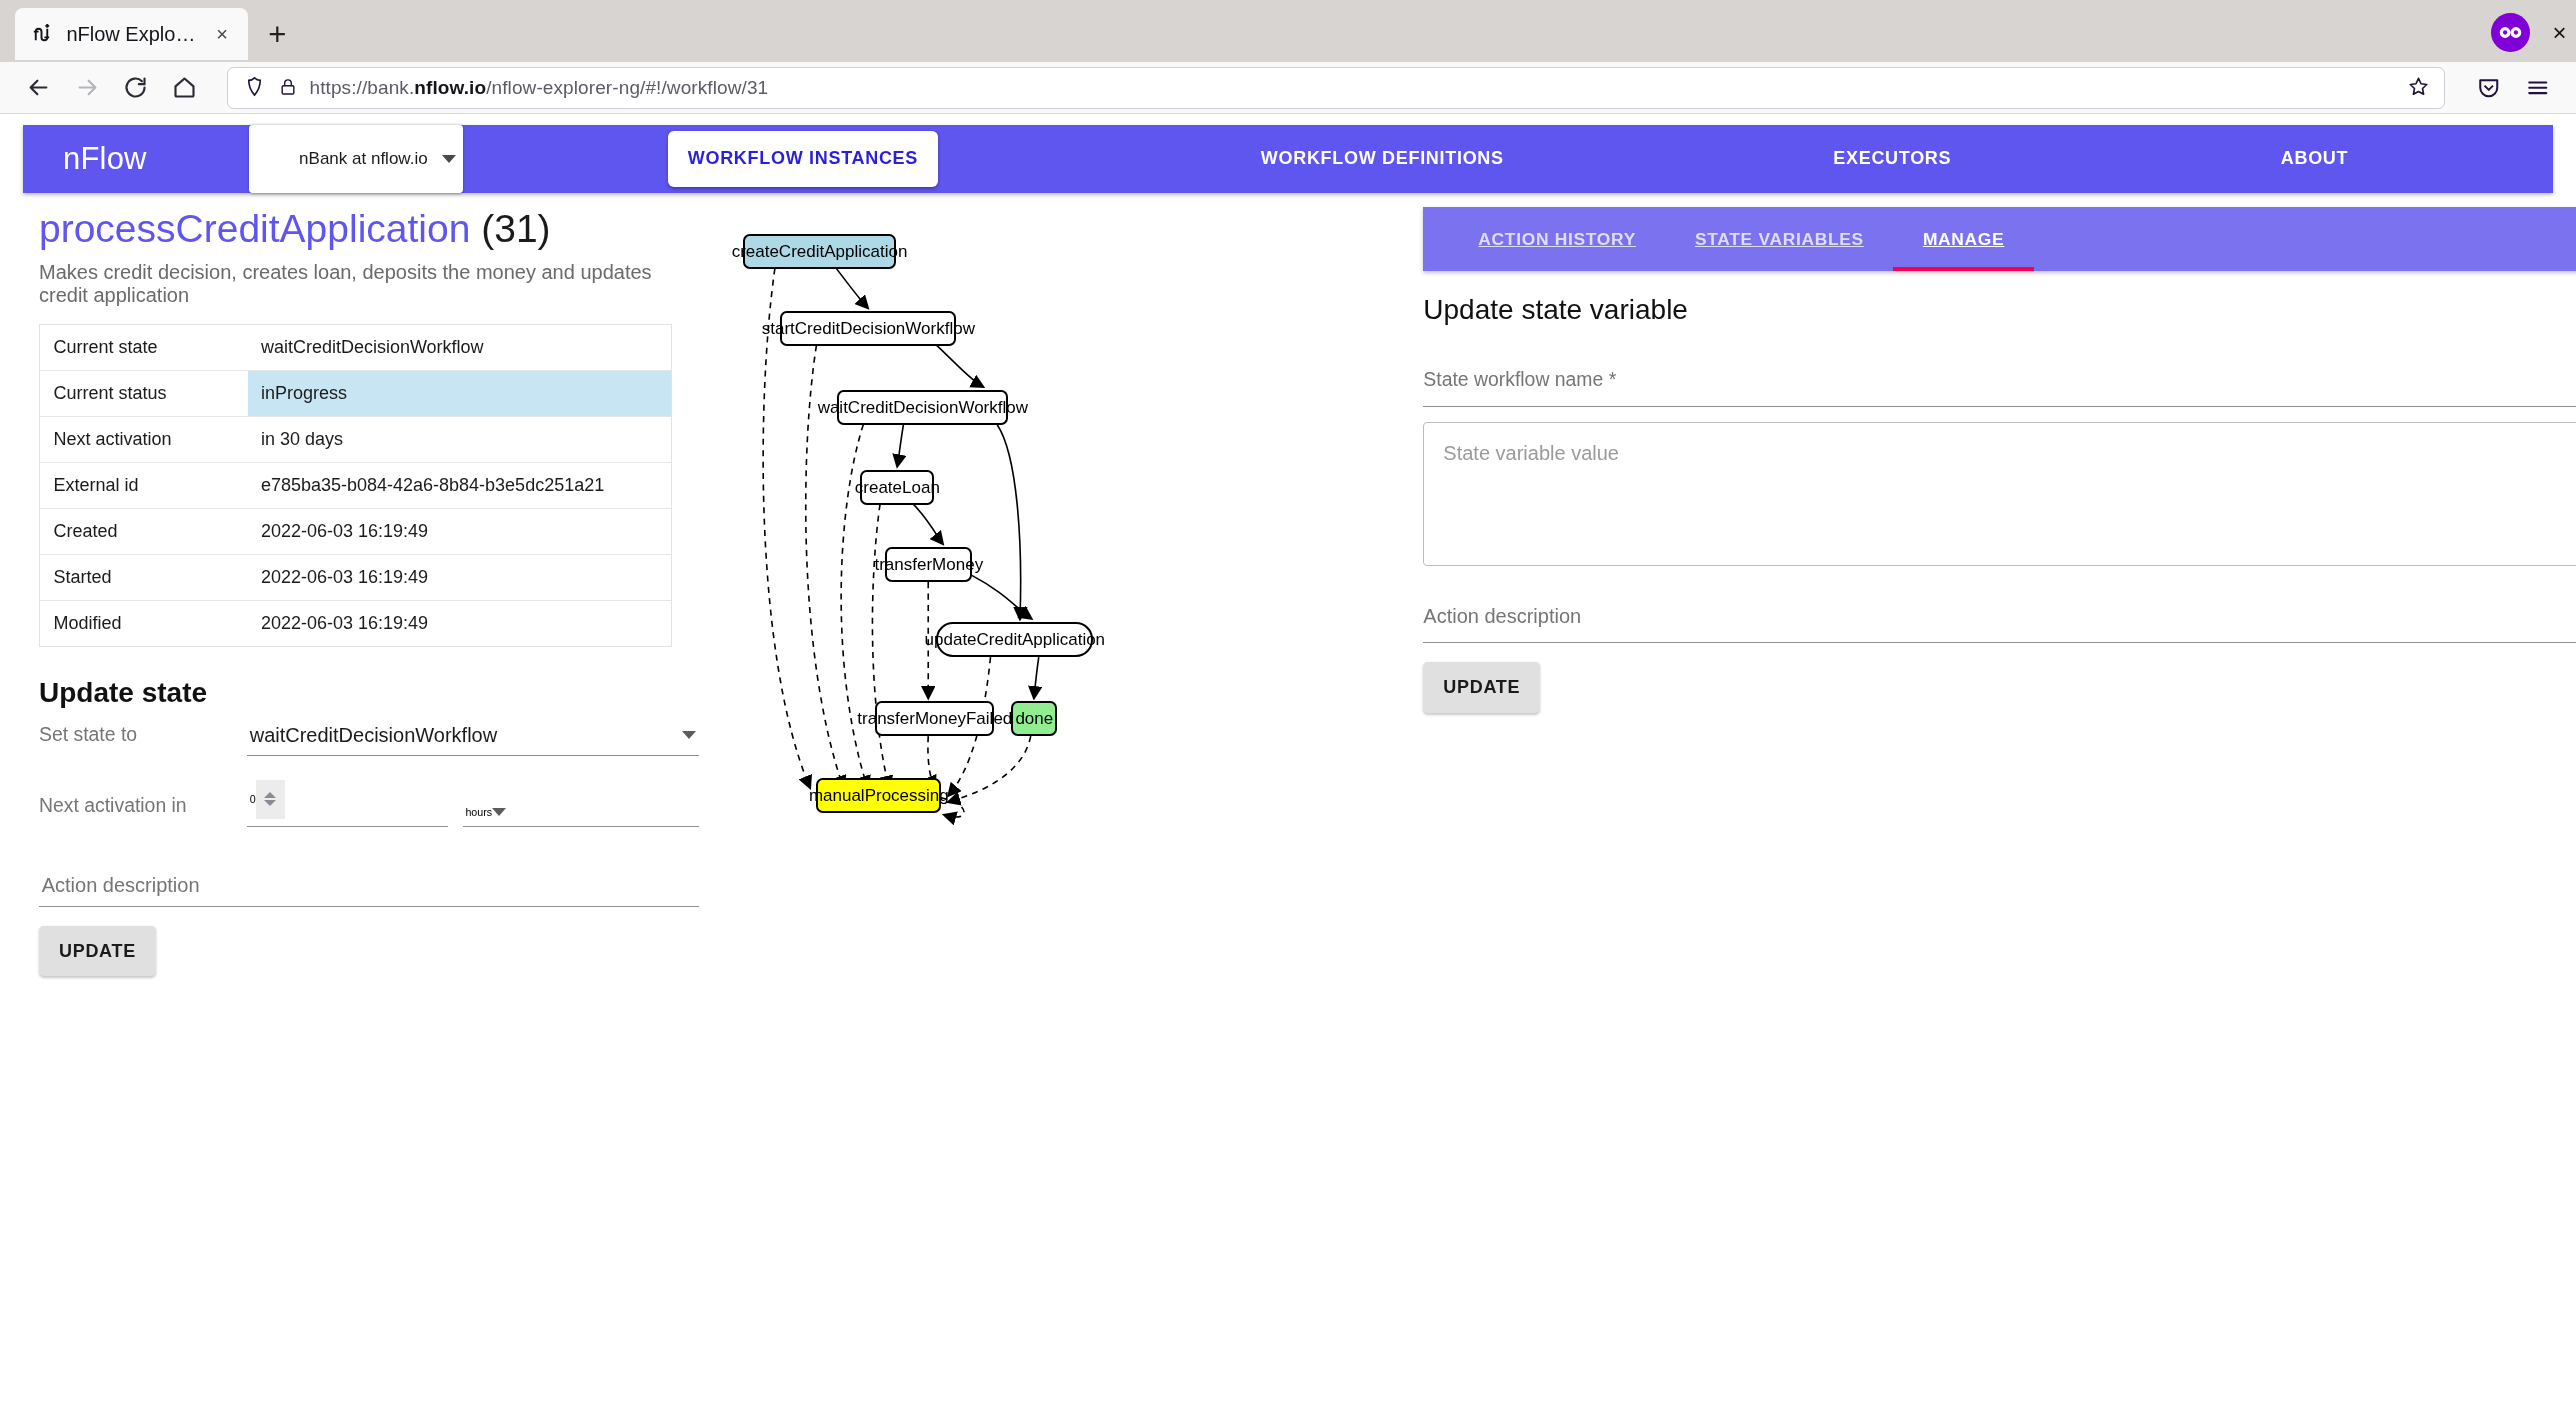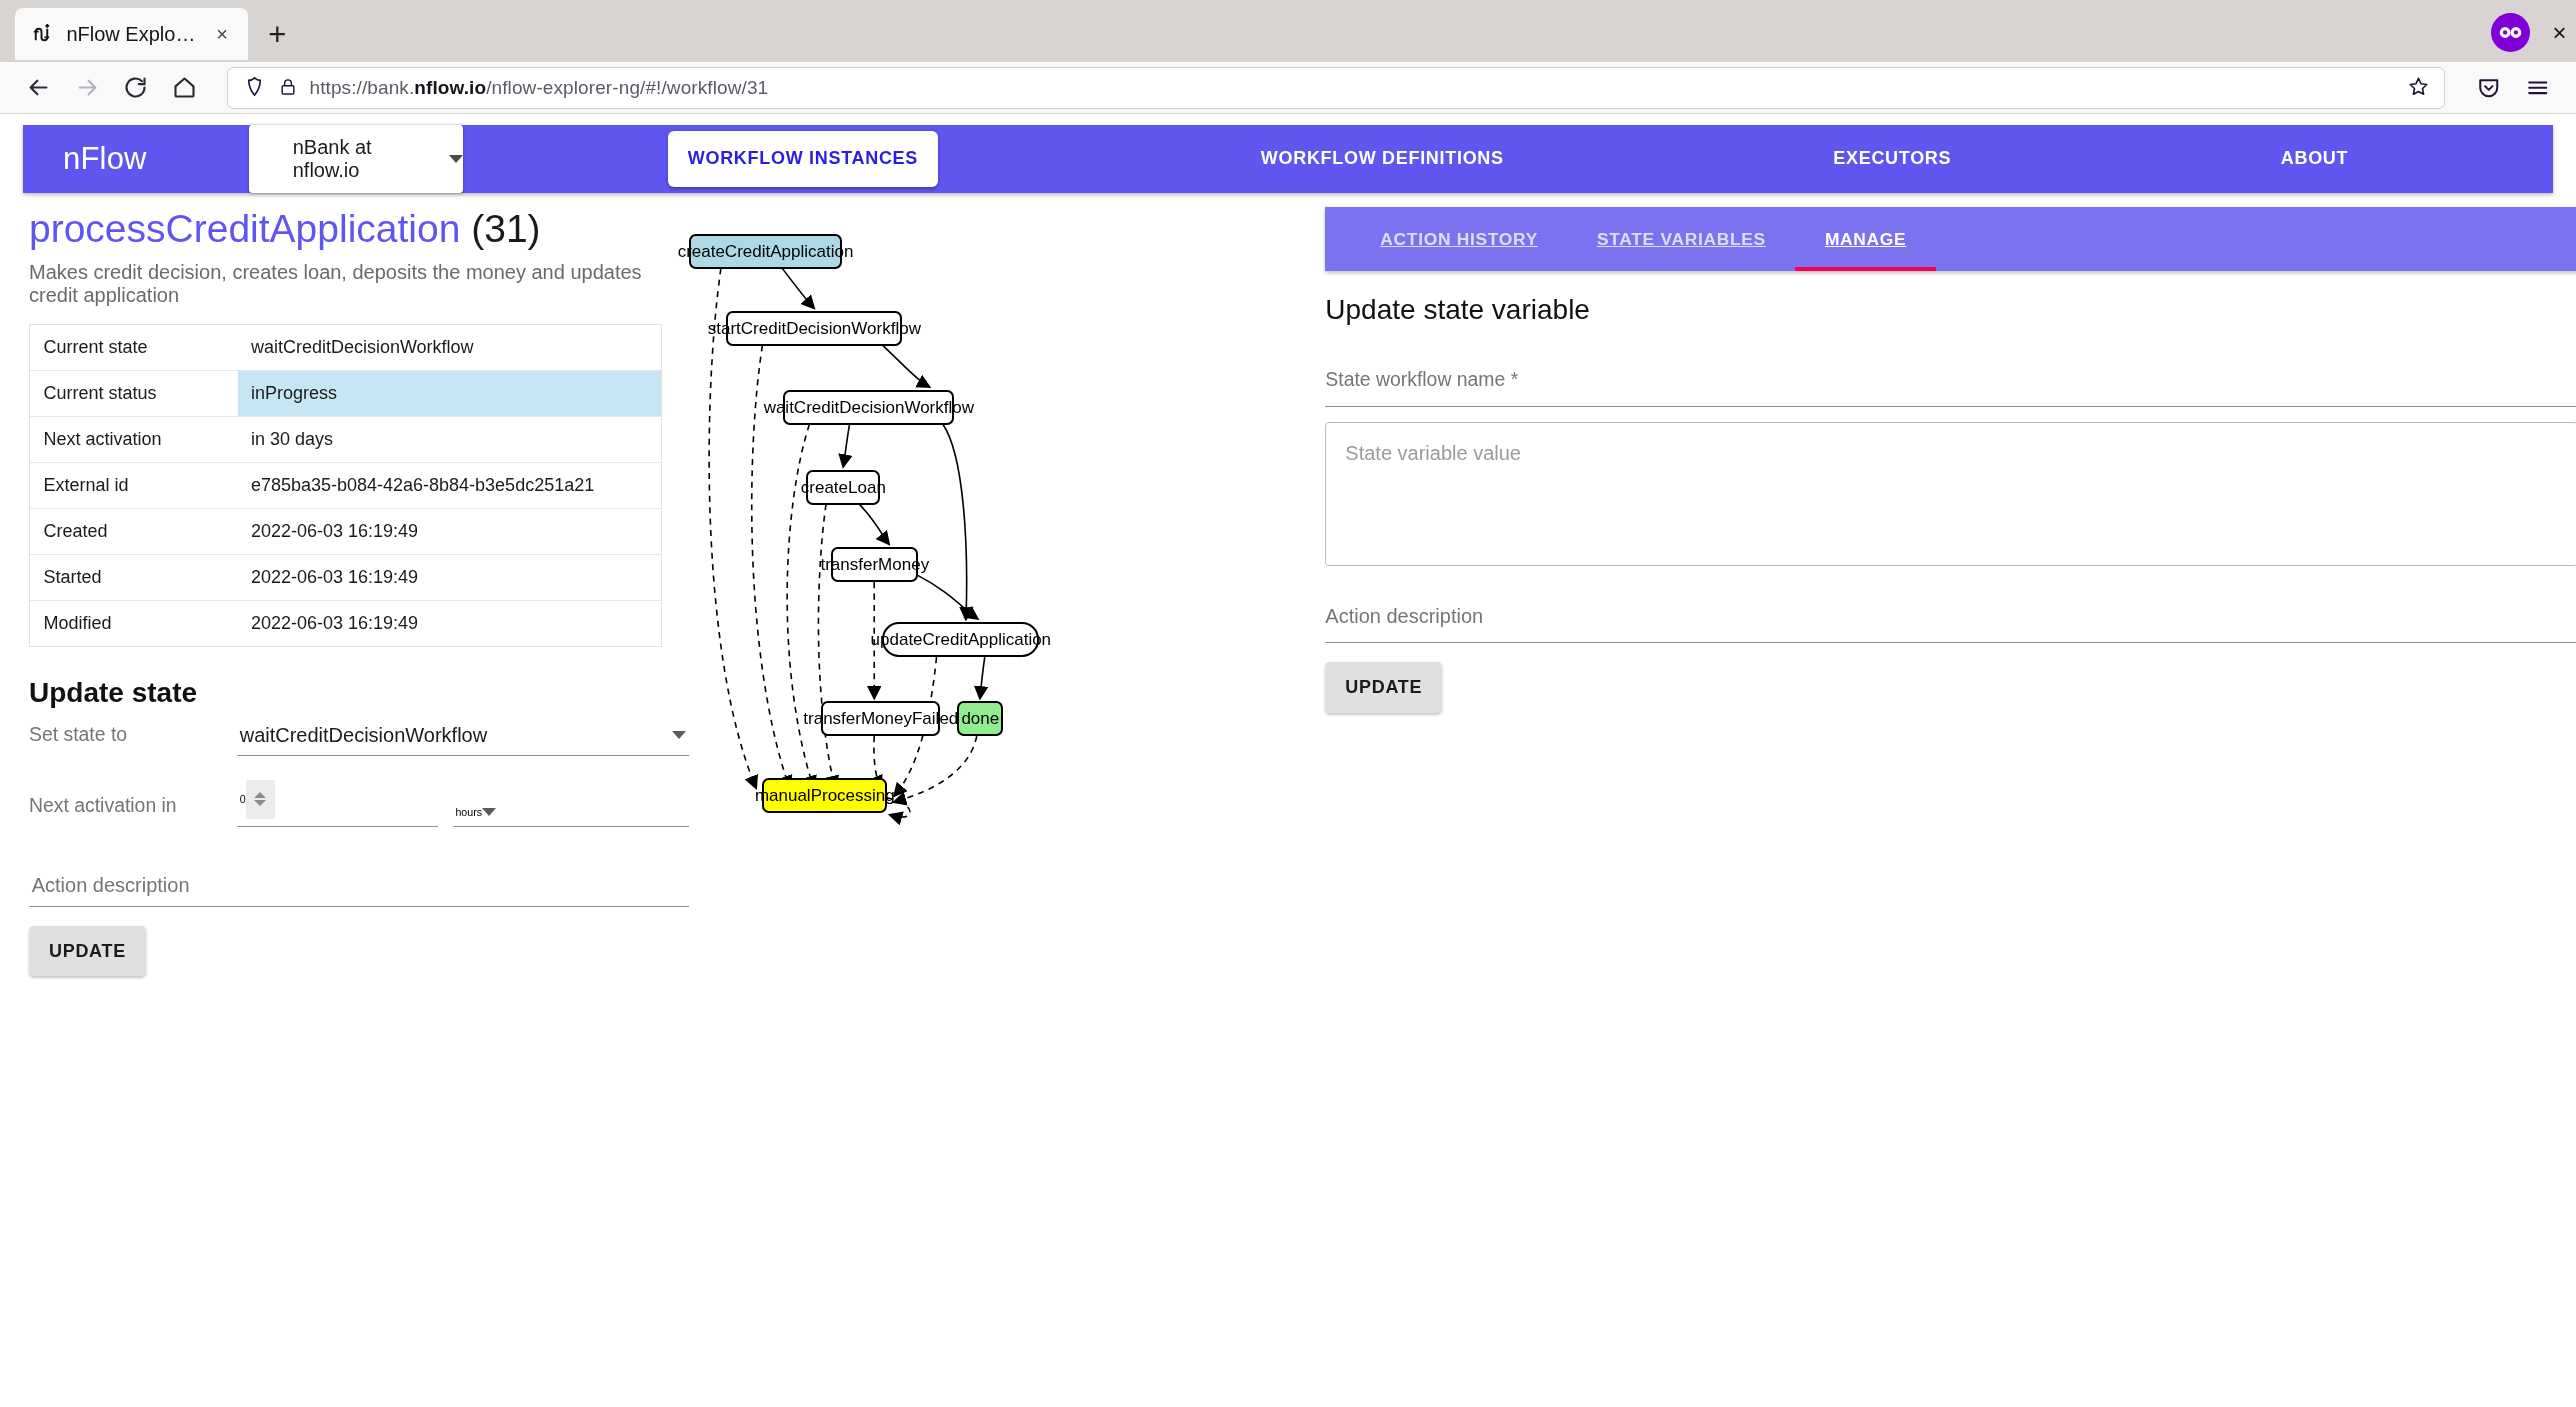--- a/index.html
+++ b/index.html
@@ -69,33 +69,33 @@
     display:flex; align-items:center; padding:0 40px;
     box-shadow:0 2px 4px rgba(0,0,0,.26);
   }
   .brand { font-size:31px; color:#fff; font-weight:400; letter-spacing:0.2px; }
   .env-select {
     margin-left:102px; background:#fff; border-radius:3.4px;
     height:68px; width:214px; display:flex; align-items:center;
     justify-content:center; gap:14.7px;
     box-shadow:0 0.7px 2.7px rgba(0,0,0,.3);
   }
-  .env-label { font-size:20px; color:#1b1b1b;margin-left:44px; }
+  .env-label { font-size:17px; color:#1b1b1b;margin-left:44px; }
   .caret { width:0;height:0;border-left:7.4px solid transparent;border-right:7.4px solid transparent;border-top:8.7px solid #4a4a4a; }
   .navlinks { flex:1; display:flex; align-items:center; justify-content:space-around; margin-left:47px; }
   .navlink {
     font-size:18px; letter-spacing:0.7px; font-weight:700; color:#fff;
     padding:0 6.7px; white-space:nowrap;
   }
   .navlink.active {
     background:#fff; color:#2a1fe0; border-radius:6px;
     padding:17.4px 20px; box-shadow:0 1.3px 3.4px rgba(0,0,0,.3);
   }
   
-  .content { display:flex; padding:0 29px; margin-top:14.7px; }
+  .content { display:flex; padding:0 39px; margin-top:14.7px;gap:44px; }
   .left-col { width:660px; flex:0 0 660px; padding-left:0; }
   .mid-col { flex:1; position:relative; }
   .right-col { width:1253px; flex:0 0 1253px; }
   
   h1.wf-title { margin:0; font-size:39px; font-weight:400; color:#5f55ef; line-height:1.15; }
   h1.wf-title .wfid { color:#1b1b1b; }
   .wf-desc { margin:8.7px 0 17.4px 0; font-size:20px; color:#6a6a6a; }
   table.info { border-collapse:collapse; width:633px; border:0.7px solid #e3e3e3; }
   table.info td { border-top:0.7px solid #e6e6e6; padding:12px 13.4px; font-size:18px; color:#1b1b1b; height:44px; }
   table.info tr:first-child td { border-top:none; }

